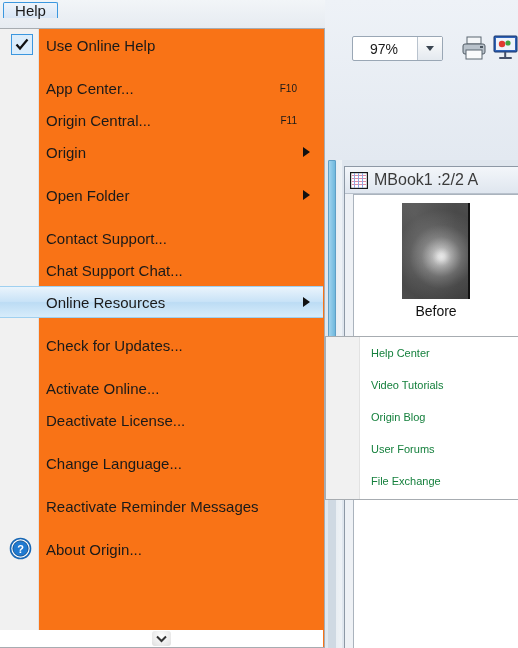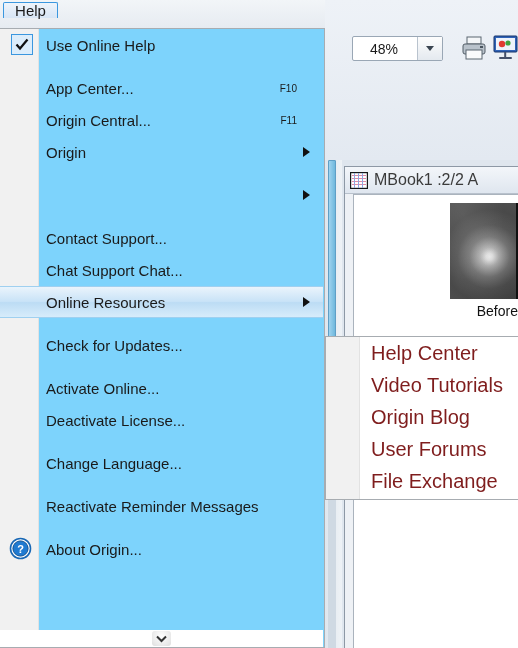--- a/index.html
+++ b/index.html
@@ -63,21 +63,21 @@
     height:26px;display:flex;align-items:center;gap:6px;padding-left:5px;
     background:linear-gradient(#f3f6fa,#dfe6ef);
     border-bottom:1px solid #b8c1cc;
   }
   .mbook-title .t{font-size:16px;color:#3b3b3b;white-space:nowrap;}
   .mbook-icon{width:18px;height:17px;flex:none;}
 
   .mbook-body{position:absolute;left:8px;top:27px;width:166px;height:455px;background:#fff;border:1px solid #aab3bd;box-sizing:border-box;}
   .thumb-cell{
     position:absolute;left:0;top:0;width:164px;height:145px;background:#fff;
-    display:flex;flex-direction:column;align-items:flex-end;justify-content:flex-start;
+    display:flex;flex-direction:column;align-items:center;justify-content:flex-start;
   }
   .thumb-img{
     width:66px;height:96px;margin-top:8px;
     background:
       radial-gradient(circle at 60% 56%, #ffffff 0%, #f2f2f2 5%, #bdbdbd 14%, #7d7d7d 30%, #585858 48%, #494949 70%, #515151 100%);
     border-right:2px solid #111;
     position:relative;
   }
   .thumb-img:after{
     content:"";position:absolute;inset:0;
@@ -109,21 +109,21 @@
     position:absolute;left:3px;top:2px;width:55px;height:16px;
     background:linear-gradient(#eff4fb,#d7e5f5);
     border:1px solid #3b97df;border-bottom:none;border-radius:2px 2px 0 0;
     display:flex;align-items:center;justify-content:center;
     font-size:15px;color:#1a1a1a;box-sizing:border-box;
   }
 
   
   .menu{
     position:absolute;left:0;top:28px;width:325px;height:620px;
-    background:#7dd3fc;border:1px solid #a7acb1;border-left:none;
+    background:#f97316;border:1px solid #a7acb1;border-left:none;
     box-sizing:border-box;overflow:hidden;
   }
   .menu-gutter{
     position:absolute;left:0;top:0;width:38px;height:100%;
     background:#f1f1f1;border-right:1px solid #e2e2e2;
   }
   .menu-list{position:absolute;left:0;top:0;width:323px;}
   .mi{
     position:relative;height:32px;display:flex;align-items:center;
     font-size:15px;color:#1a1a1a;cursor:default;
@@ -166,33 +166,33 @@
     position:absolute;left:325px;top:336px;width:193px;height:164px;
     background:#fff;border:1px solid #a7acb1;border-right:none;
     box-sizing:border-box;overflow:hidden;
   }
   .submenu-gutter{
     position:absolute;left:0;top:0;width:33px;height:100%;
     background:#f1f1f1;border-right:1px solid #e2e2e2;
   }
   .smi{
     position:relative;height:32px;display:flex;align-items:center;
-    font-size:20px;color:#7f1d1d;
+    font-size:11px;color:#15803d;
   }
   .smi .lbl{position:absolute;left:45px;white-space:nowrap;}
 </style>
 </head>
 <body>
 
 <div class="app">
 
   <div class="bg-toolbar-area">
 
     <div class="zoom-combo">
-      <span class="val">48%</span>
+      <span class="val">97%</span>
       <span class="drop">
           <i class="caret"></i>
         </span>
     </div>
 
     <svg class="ico printer" viewBox="0 0 26 24">
       <rect x="6" y="1" width="14" height="7" fill="#f4f6f8" stroke="#5b6671"></rect>
       <rect x="2" y="8" width="22" height="10" rx="2" fill="#b9c2cb" stroke="#525c66"></rect>
       <rect x="5" y="14" width="16" height="9" fill="#fafbfc" stroke="#5b6671"></rect>
       <rect x="19" y="10" width="3" height="2" fill="#4a5560"></rect>
@@ -289,20 +289,21 @@
           <span class="accel">F11</span>
         </div>
         <div class="mi">
           <span class="lbl">Origin</span>
           <span class="arrow"></span>
         </div>
         <div class="msep-wrap">
           <div class="msep"></div>
         </div>
         <div class="mi">
+          <span class="lbl">Open Folder</span>
           <span class="arrow"></span>
         </div>
         <div class="msep-wrap">
           <div class="msep"></div>
         </div>
         <div class="mi">
           <span class="lbl">Contact Support...</span>
         </div>
         <div class="mi">
           <span class="lbl">Chat Support Chat...</span>

